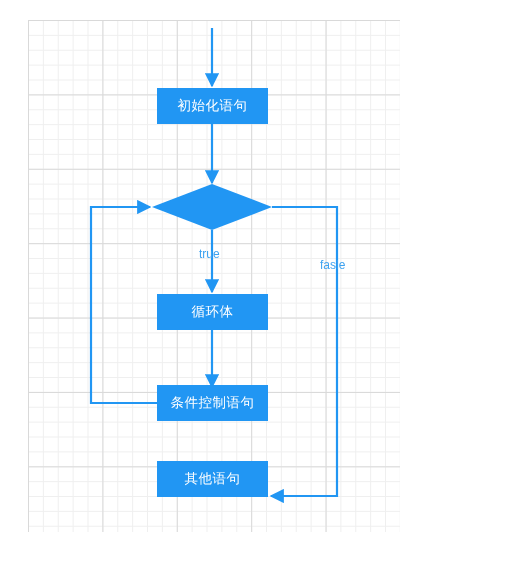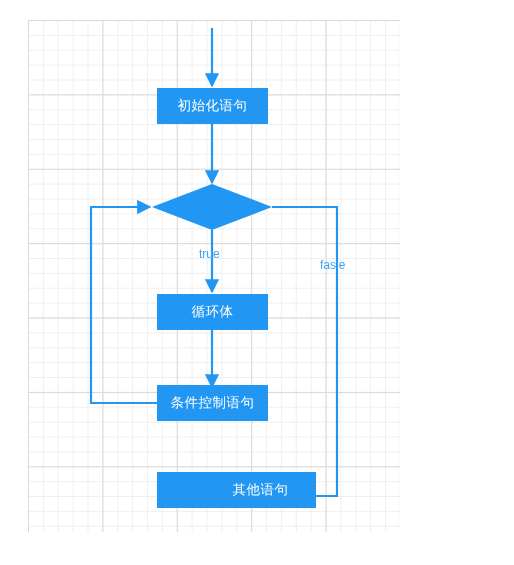--- a/index.html
+++ b/index.html
@@ -130,21 +130,21 @@
   </div>
 
   <div class="node rect" style="left:157px; top:294px;">
     <span>循环体</span>
   </div>
 
   <div class="node rect" style="left:157px; top:385px;">
     <span>条件控制语句</span>
   </div>
 
-  <div class="node rect" style="left:157px; top:472px;padding-left:48px;">
+  <div class="node rect" style="left:157px; top:461px;">
     <span>其他语句</span>
   </div>
 
   <span class="edge-label" style="left:199px; top:247px;">true</span>
 
   <span class="edge-label" style="left:320px; top:258px;">fasle</span>
 
 
 </div>
 

